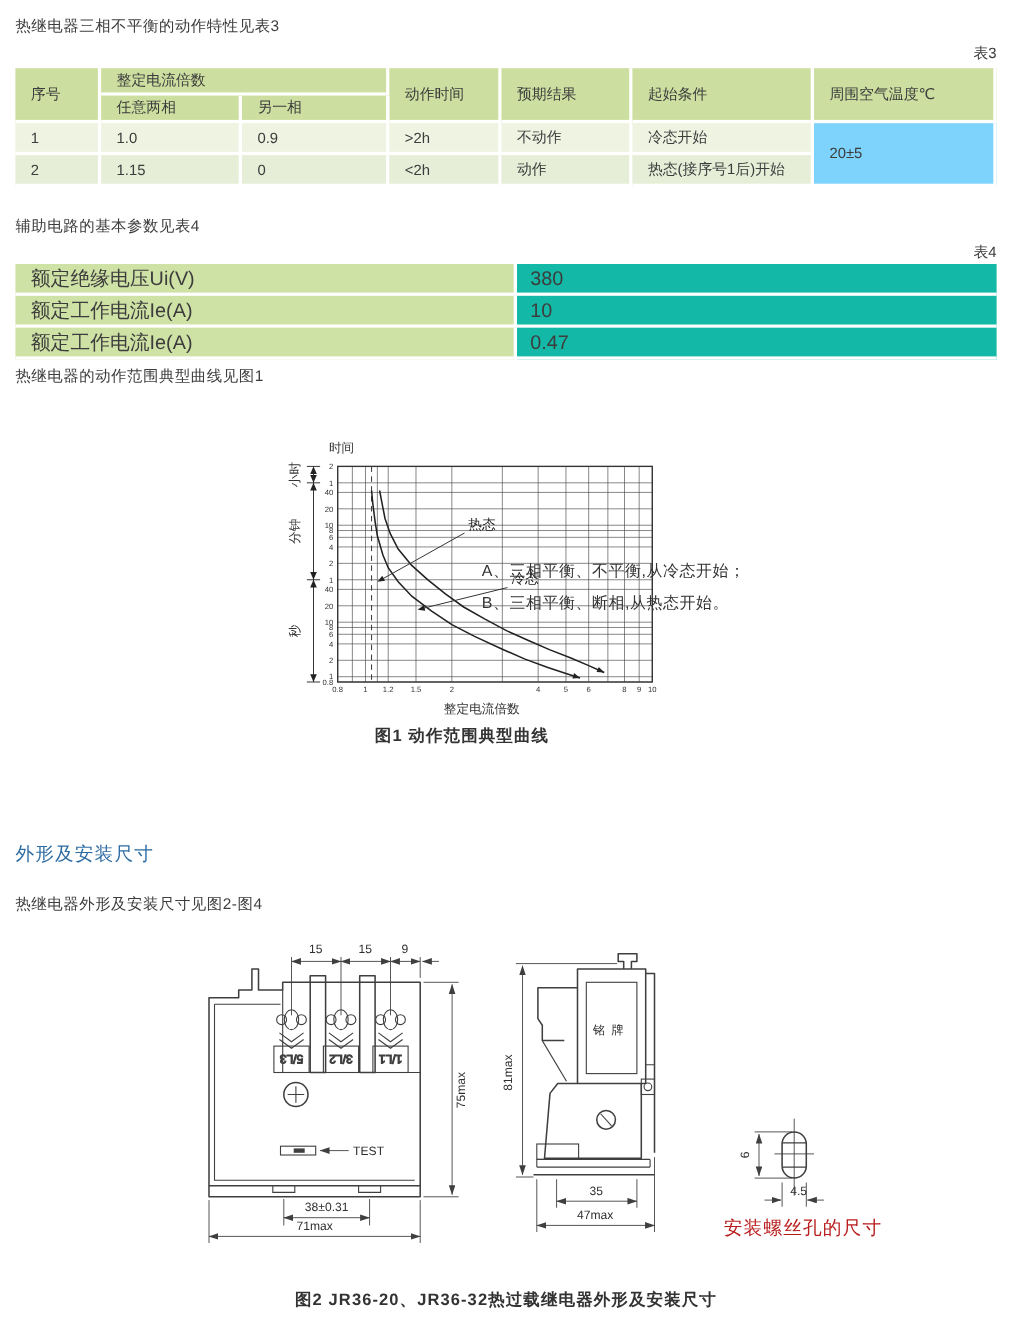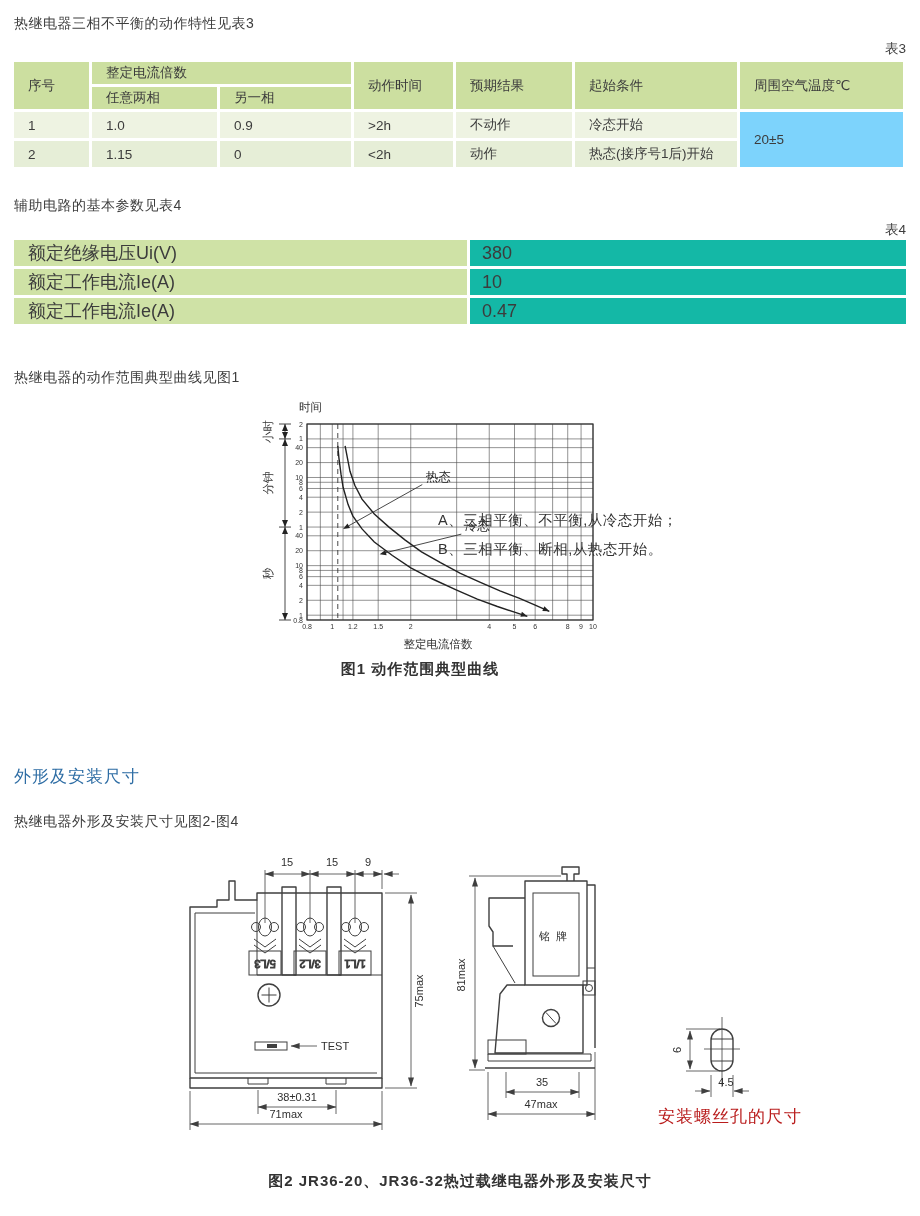--- a/index.html
+++ b/index.html
@@ -105,21 +105,21 @@
     <td class="lab">额定工作电流Ie(A)</td>
     <td class="val">10</td>
   </tr>
   <tr>
     <td class="lab">额定工作电流Ie(A)</td>
     <td class="val">0.47</td>
   </tr>
 </tbody>
   </table>
 
-<div class="abs para" style="left:14px;top:333px;margin-top:36px;">热继电器的动作范围典型曲线见图1</div>
+<div class="abs para" style="left:14px;top:333px;">热继电器的动作范围典型曲线见图1</div>
 <svg id="trip-chart" class="abs" style="left:255px;top:398px;" width="360" height="258" viewBox="0 0 360 258">
     <line x1="52" y1="26" x2="52" y2="222" class="cg"></line>
     <text x="52" y="231" class="ct" text-anchor="middle">0.8</text>
     <line x1="77.26758201823485" y1="26" x2="77.26758201823485" y2="222" class="cg"></line>
     <text x="77.26758201823485" y="231" class="ct" text-anchor="middle">1</text>
     <line x1="97.91269975904115" y1="26" x2="97.91269975904115" y2="222" class="cg"></line>
     <text x="97.91269975904115" y="231" class="ct" text-anchor="middle">1.2</text>
     <line x1="123.18028177727601" y1="26" x2="123.18028177727601" y2="222" class="cg"></line>
     <text x="123.18028177727601" y="231" class="ct" text-anchor="middle">1.5</text>
     <line x1="155.75586067274492" y1="26" x2="155.75586067274492" y2="222" class="cg"></line>

